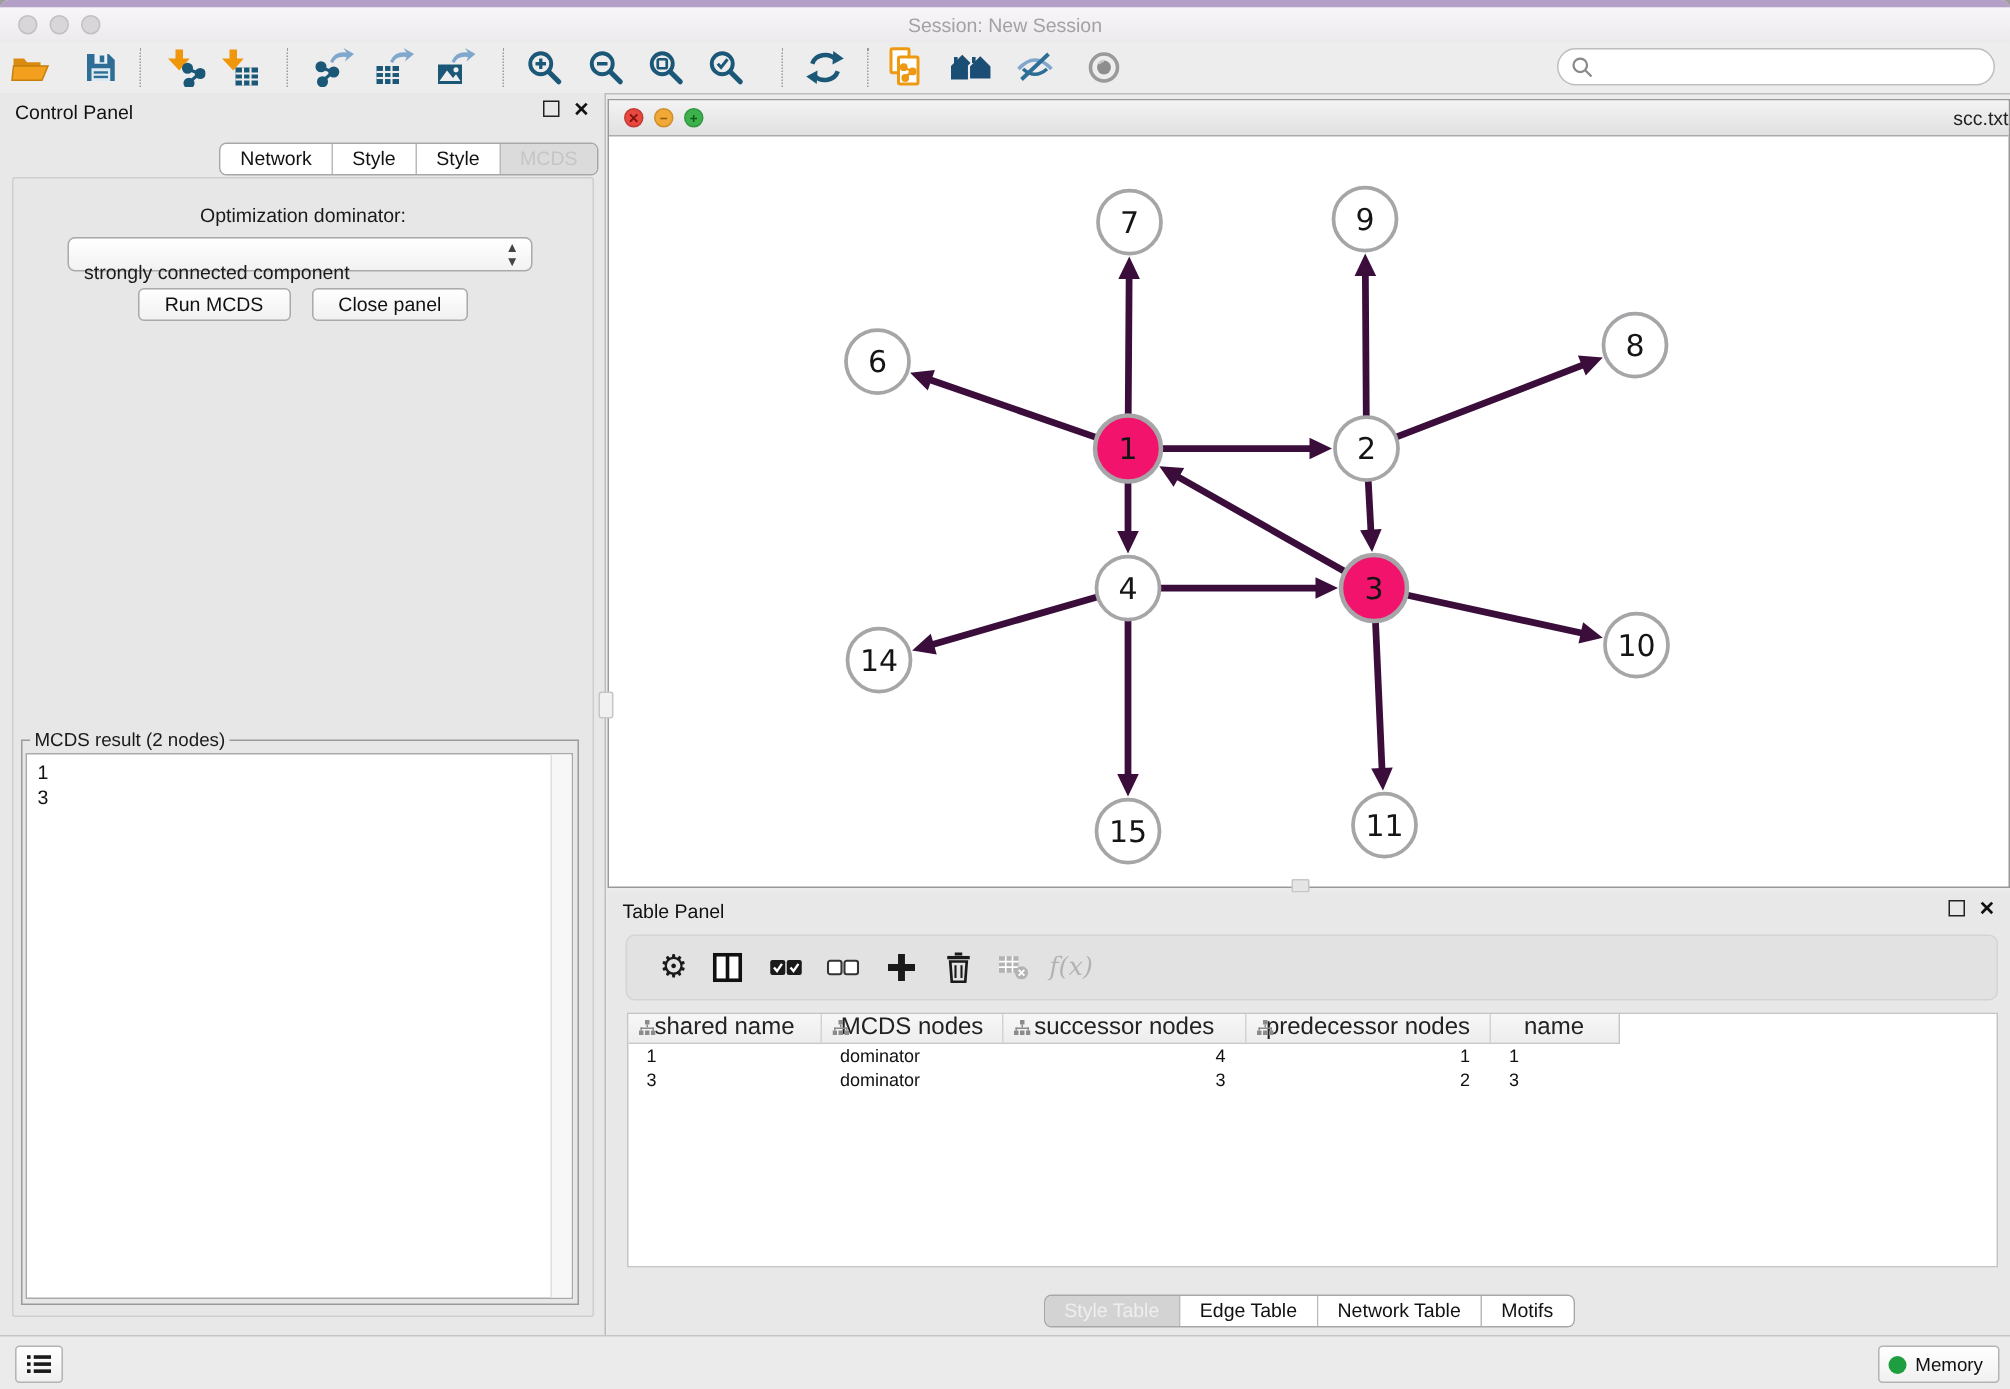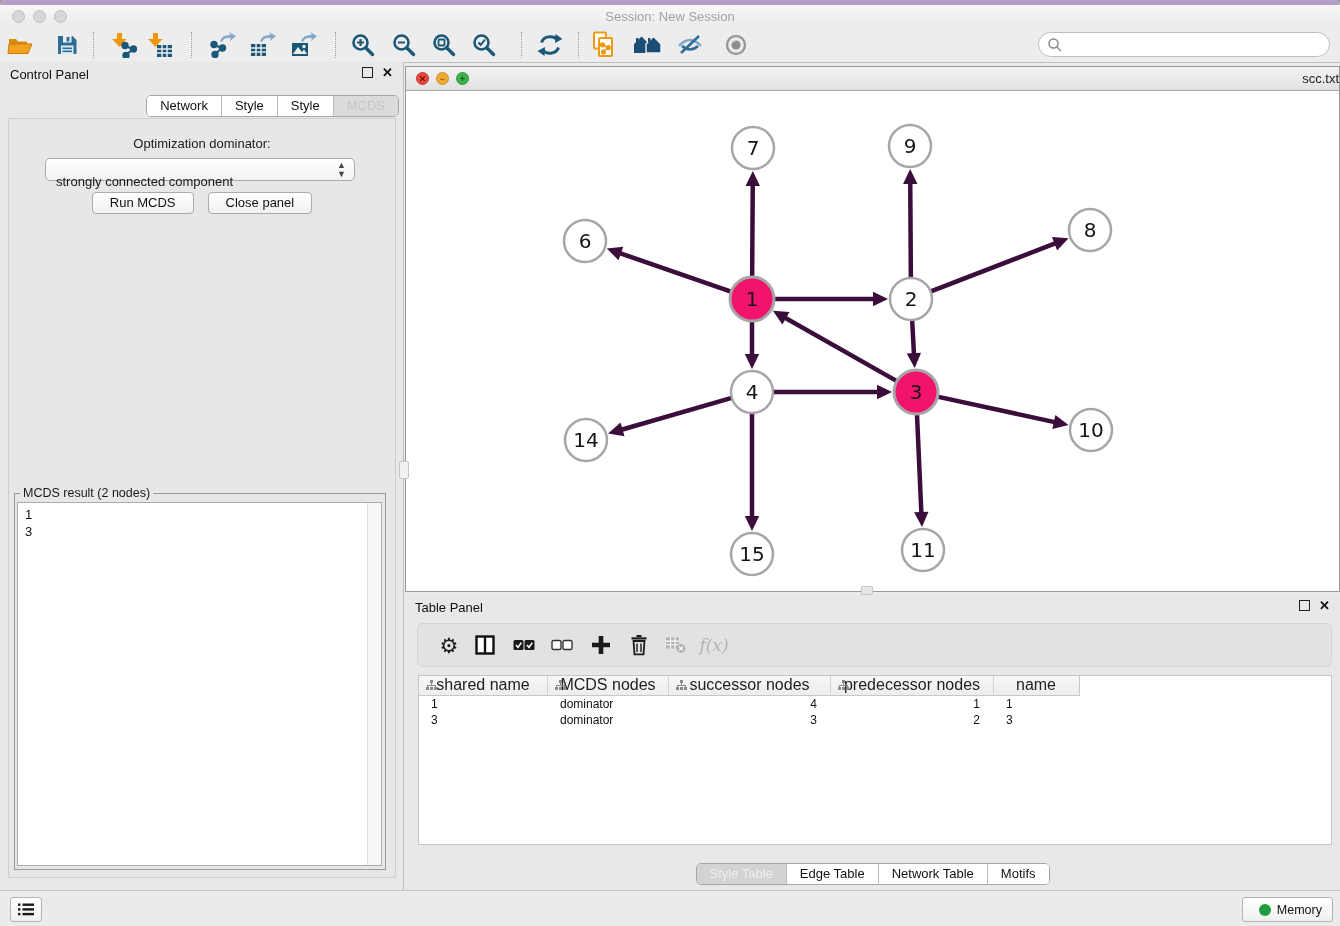--- a/index.html
+++ b/index.html
@@ -69,21 +69,21 @@
   .th:last-child { border-right:none; }
   .th .tree-ico { position:absolute; left:7px; top:4px; }
   .tr { display:flex; height:16px; font-size:12px; color:#111; }
   .td { box-sizing:border-box; padding:0 14px 0 12px; line-height:16px; white-space:nowrap; overflow:hidden; }
   .td.right { text-align:right; }
   .tp-tabs { position:absolute; bottom:5px; left:0; right:0; display:flex; justify-content:center; }
   .tp-tabs .seg-item.selected { background:#D4D3D4; color:#EFEEEF; }
   
   .statusbar { position:absolute; left:0; right:0; bottom:0; height:36px; background:#ECEBEC; border-top:1px solid #C6C5C6; box-sizing:border-box; }
   .list-btn { position:absolute; left:10px; top:6px; width:30px; height:23px; background:linear-gradient(#FFFFFF,#F0F0F0); border:1px solid #B5B4B5; border-radius:3px; display:flex; align-items:center; justify-content:center; }
-  .memory-btn { position:absolute; right:7px; top:6px; height:23px; padding:0 10px 0 16px; display:flex; align-items:center; gap:6px; background:linear-gradient(#FFFFFF,#F0F0F0); border:1px solid #B5B4B5; border-radius:3px; font-size:12.5px; color:#111; }
+  .memory-btn { position:absolute; right:7px; top:6px; height:23px; padding:0 10px 0 6px; display:flex; align-items:center; gap:6px; background:linear-gradient(#FFFFFF,#F0F0F0); border:1px solid #B5B4B5; border-radius:3px; font-size:12.5px; color:#111; }
   .mem-dot { width:12px; height:12px; border-radius:50%; background:#1E9E3E; }
 </style>
 </head>
 <body>
 
 <div id="app">
   <div class="top-accent"></div>
 
   <div class="titlebar">
     <div class="traffic">

